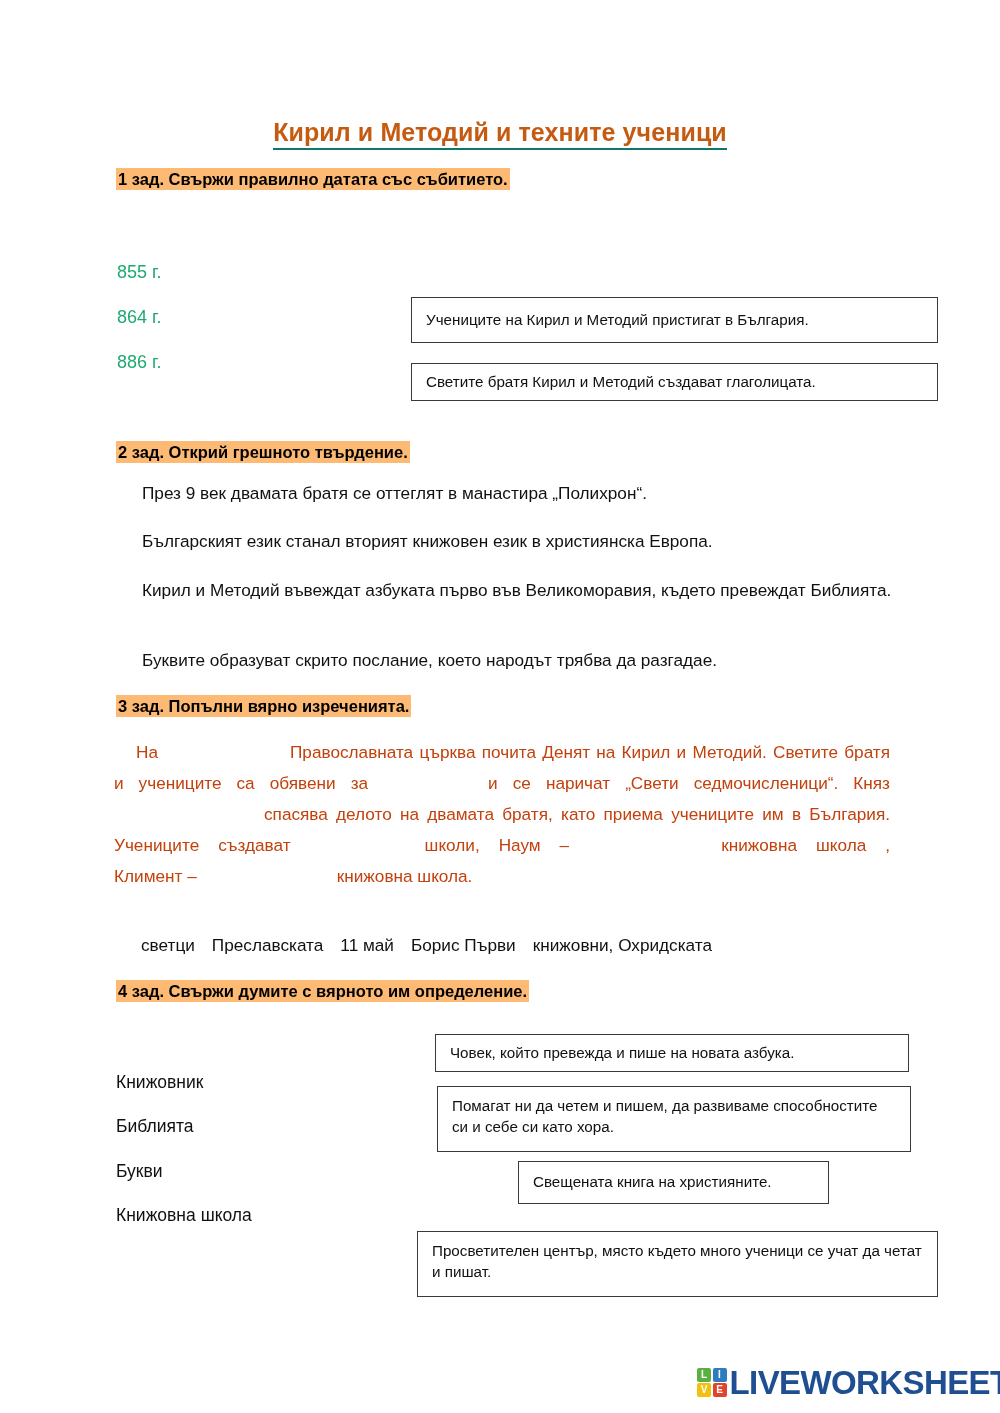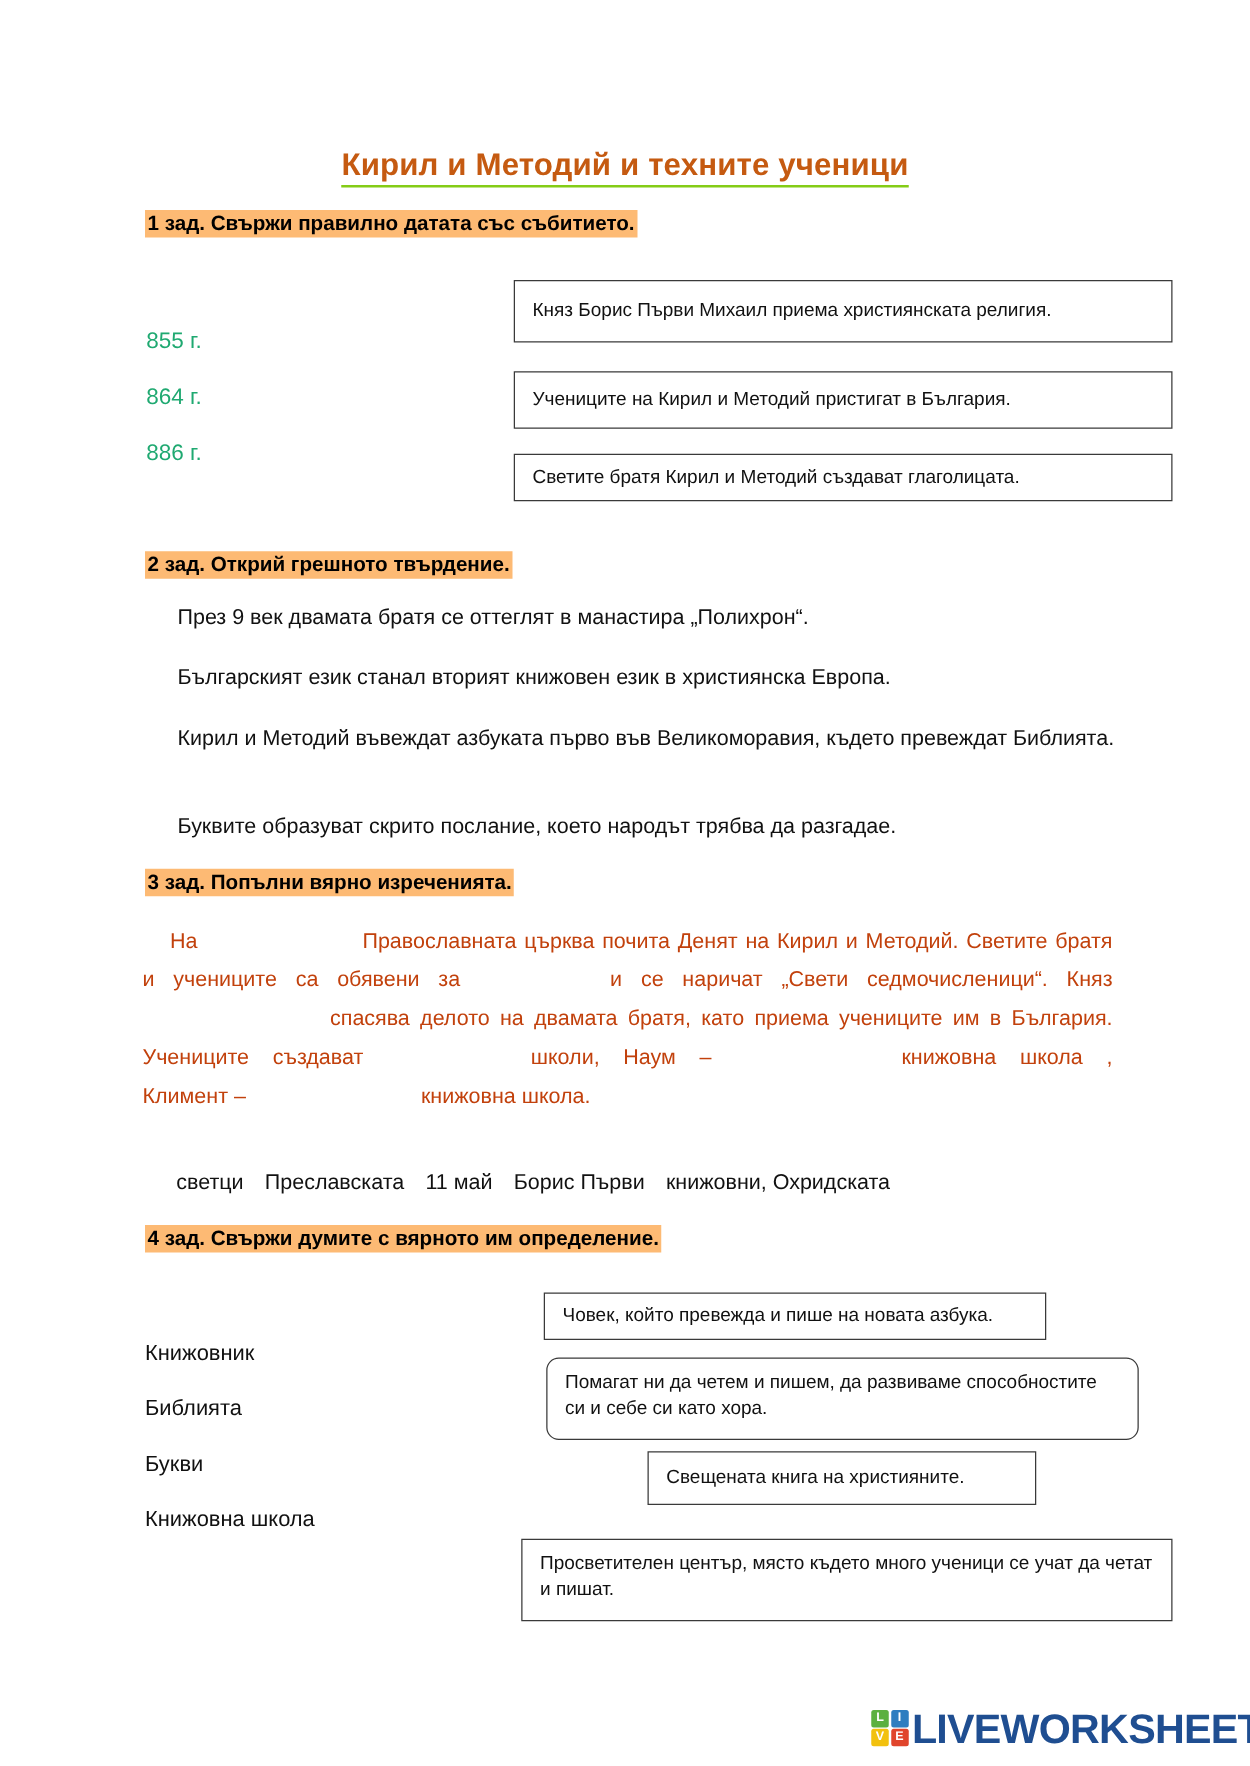--- a/index.html
+++ b/index.html
@@ -30,21 +30,21 @@
     left: 0;
     top: 118px;
     width: 1000px;
     text-align: center;
     font-size: 25px;
     font-weight: bold;
     color: #C55A11;
     letter-spacing: 0.1px;
   }
   .title span.u {
-    border-bottom: 2px solid #84cc16;
+    border-bottom: 2px solid #0f766e;
     padding-bottom: 2px;
   }
 
   
   .task-head {
     position: absolute;
     left: 116px;
     font-size: 16.5px;
     font-weight: bold;
     color: #000;
@@ -190,23 +190,20 @@
   <div class="date" style="top:262px;">
     <span>855 г.</span>
   </div>
   <div class="date" style="top:307px;">
     <span>864 г.</span>
   </div>
   <div class="date" style="top:352px;">
     <span>886 г.</span>
   </div>
 
-  <div class="stmt-box" style="left:411px; top:224px; width:527px; height:50px;">
-    <span>Княз Борис Първи Михаил приема християнската религия.</span>
-  </div>
   <div class="stmt-box" style="left:411px; top:363px; width:527px; height:38px;">
     <span>Светите братя Кирил и Методий създават глаголицата.</span>
   </div>
   <div class="stmt-box" style="left:411px; top:297px; width:527px; height:46px;">
     <span>Учениците на Кирил и Методий пристигат в България.</span>
   </div>
 
   <div class="task-head" style="top:443px;">
     <span class="hl">2 зад. Открий грешното твърдение.</span>
   </div>
@@ -246,24 +243,24 @@
   <div class="term" style="top:1116px;">
     <span>Библията</span>
   </div>
   <div class="term" style="top:1161px;">
     <span>Букви</span>
   </div>
   <div class="term" style="top:1205px;">
     <span>Книжовна школа</span>
   </div>
 
-  <div class="stmt-box" style="left:435px; top:1034px; width:402px; height:38px;">
+  <div class="stmt-box" style="left:435px; top:1034px; width:474px; height:38px;">
     <span>Човек, който превежда и пише на новата азбука.</span>
   </div>
-  <div class="stmt-box two-line" style="left:437px; top:1086px; width:474px; height:66px;border-radius:10px;">
+  <div class="stmt-box two-line" style="left:437px; top:1086px; width:474px; height:66px;">
     <span>Помагат ни да четем и пишем, да развиваме способностите си и себе си като хора.</span>
   </div>
   <div class="stmt-box two-line" style="left:417px; top:1231px; width:521px; height:66px;">
     <span>Просветителен център, място където много ученици се учат да четат и пишат.</span>
   </div>
   <div class="stmt-box" style="left:518px; top:1161px; width:311px; height:43px;">
     <span>Свещената книга на християните.</span>
   </div>
 
   <div class="logo">

